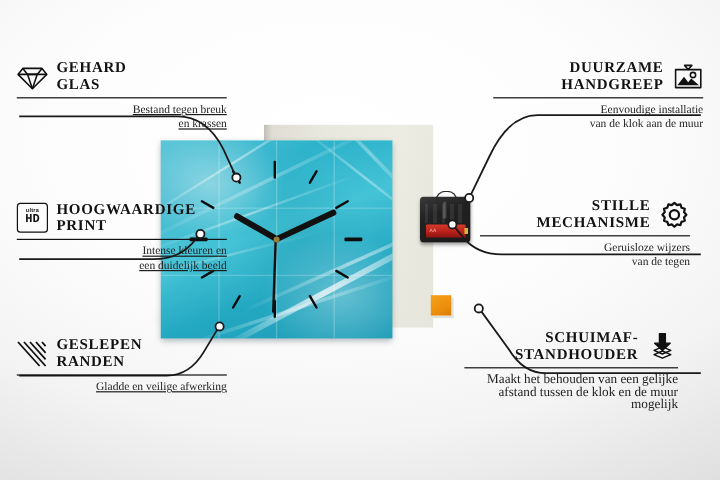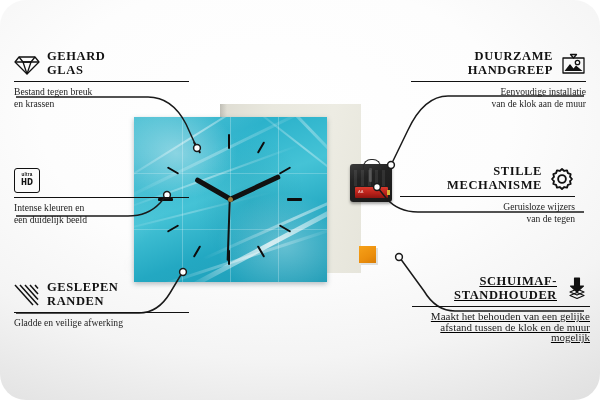--- a/index.html
+++ b/index.html
@@ -5,21 +5,20 @@
   html,body{margin:0;padding:0;}
   body{
     width:600px;height:400px;overflow:hidden;
     font-family:"Liberation Serif", serif;
     background:#ffffff;
   }
   #stage{
     position:relative;width:600px;height:400px;overflow:hidden;
     background:
       radial-gradient(ellipse 115% 105% at 46% 30%, #ffffff 0%, #fdfdfd 34%, #f4f4f4 57%, #e4e4e4 76%, #d2d2d2 100%);
-    border-radius: 26px;
   }
 
   
   .photo{
     position:absolute;left:134px;top:104px;width:227px;height:177px;
   }
   .panel-right{
     position:absolute;left:86px;top:0;width:141px;height:169px;
     background:linear-gradient(105deg,#dedcd2 0%,#e9e8de 28%,#edece3 62%,#e6e5db 100%);
   }
@@ -104,42 +103,42 @@
   .feat .head{display:flex;align-items:center;gap:7px;}
   .feat .ttl{
     font-size:12.5px;font-weight:bold;letter-spacing:.6px;color:#121212;
     line-height:13.5px;text-transform:uppercase;
   }
   .feat .rule{height:1.4px;background:#111;margin:4px 0 4px 0;}
   .feat .sub{font-size:9.6px;line-height:11.4px;color:#1d1d1d;}
 
   .feat.left .head{justify-content:flex-start;}
   .feat.left .ttl{text-align:left;}
-  .feat.left .sub{text-align:left;}
+  .feat.left .sub{text-align:right;text-decoration:underline;}
   .feat.right .head{justify-content:flex-end;}
   .feat.right .ttl{text-align:right;}
   .feat.right .sub{text-align:right;}
   .feat.right .head{flex-direction:row;}
 
   .ico{flex:0 0 auto;width:26px;height:24px;display:block;}
 
   .hdbadge{
     flex:0 0 auto;width:24px;height:23px;border:1.5px solid #111;border-radius:3px;
     display:flex;flex-direction:column;align-items:center;justify-content:center;line-height:1;
   }
   .hdbadge .u{font-size:4.6px;font-family:"Liberation Sans",sans-serif;font-weight:bold;letter-spacing:.2px;color:#111;}
   .hdbadge .d{font-size:10px;font-family:Liberation Mono, monospace;font-weight:bold;color:#111;margin-top:.5px;}
 
   
   #f-glas{left:14px;top:50px;}
   #f-print{left:14px;top:168px;}
   #f-randen{left:14px;top:281px;}
   #f-greep{left:411px;top:50px;}
   #f-mech{left:400px;top:165px;}
-  #f-stand{left:412px;top:275px;width:178px;text-decoration:underline;}
+  #f-stand{left:387px;top:275px;width:178px;}
   #f-stand .sub{font-size:11px;line-height:10.4px;}
 </style>
 </head>
 <body>
 
 <div id="stage">
 
   <div class="photo">
     <div class="photo-shadow"></div>
     <div class="panel-right"></div>
@@ -233,20 +232,24 @@
       <span>en krassen</span>
     </div>
   </div>
 
   <div class="feat left" id="f-print">
     <div class="head">
       <div class="hdbadge">
         <span class="u">ultra</span>
         <span class="d">HD</span>
       </div>
+      <div class="ttl">
+        <span>HOOGWAARDIGE</span><br>
+        <span>PRINT</span>
+      </div>
     </div>
     <div class="rule"></div>
     <div class="sub">
       <span>Intense kleuren en</span><br>
       <span>een duidelijk beeld</span>
     </div>
   </div>
 
   <div class="feat right" id="f-greep">
     <div class="head">

